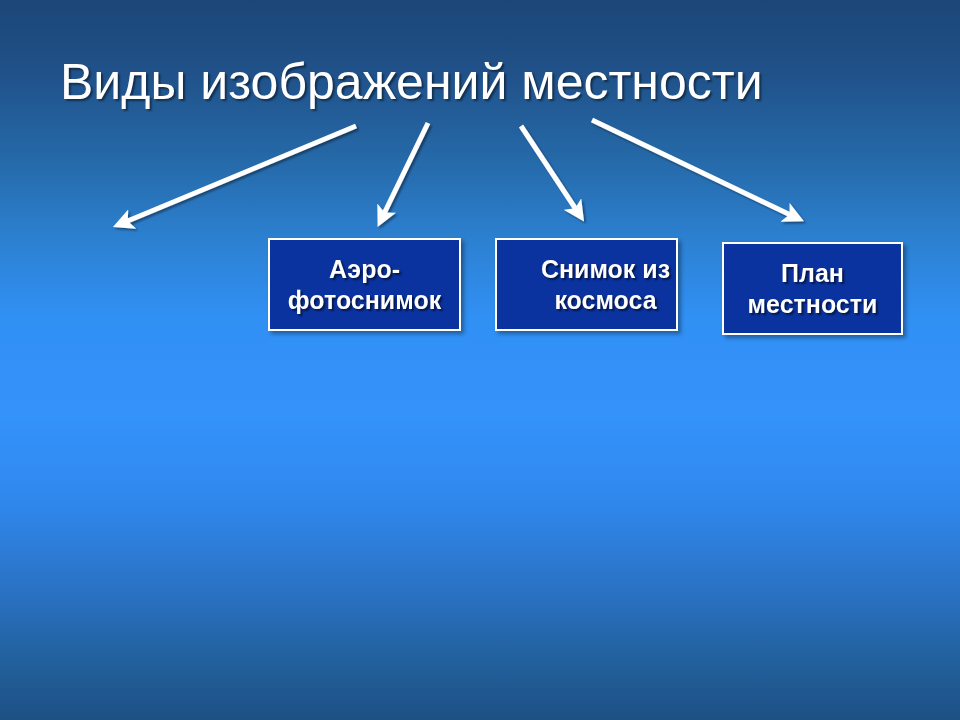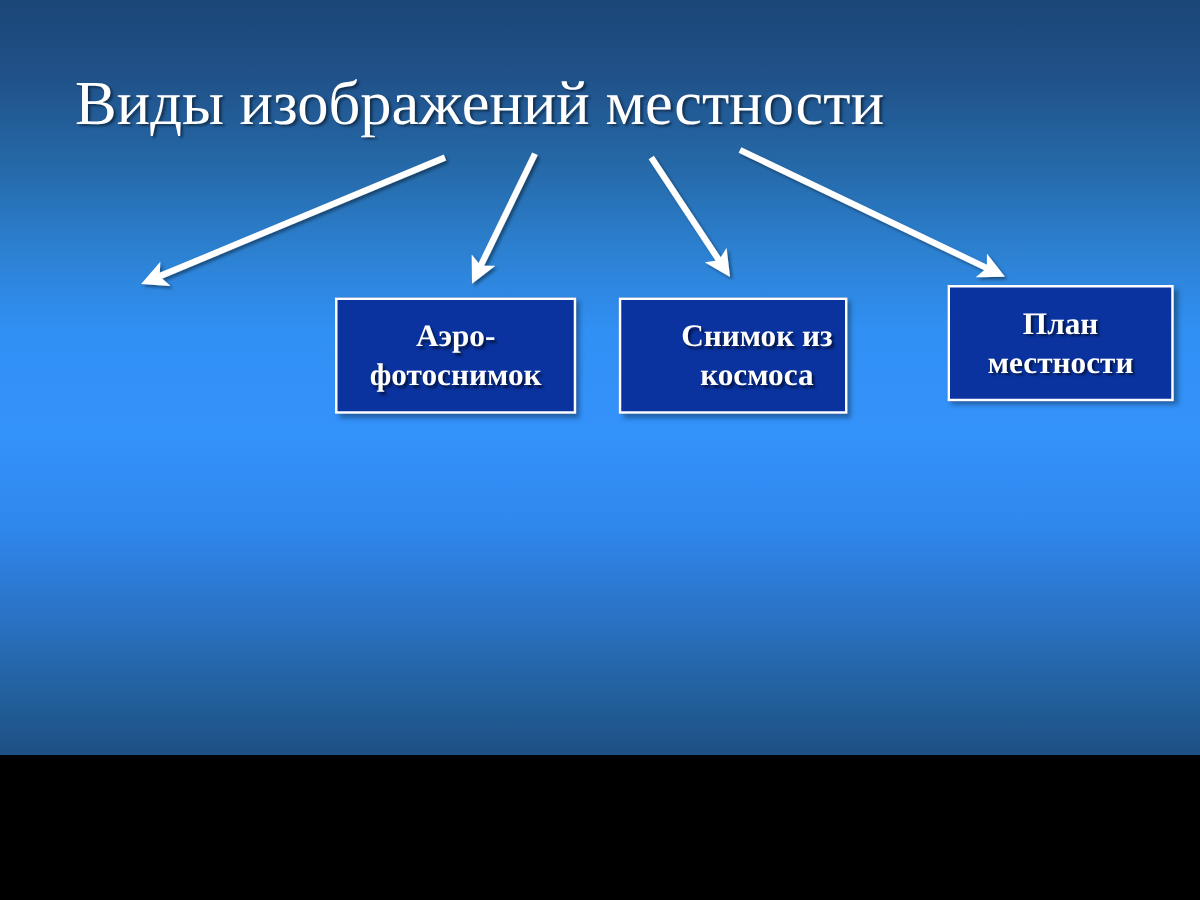--- a/index.html
+++ b/index.html
@@ -3,28 +3,28 @@
 <meta charset="utf-8">
 <style>
   html, body {
     margin: 0;
     padding: 0;
     background: #000;
   }
   #slide {
     position: relative;
     width: 960px;
-    height: 604px;
+    height: 720px;
     overflow: hidden;
     background:
       linear-gradient(to bottom,
         #1b4677 0%,
         #1d4d80 9%,
         #216architecture 0%) ;
-    font-family: Liberation Serif, serif;
+    font-family: Liberation Sans, sans-serif;
   }
   
   #slide {
     background: linear-gradient(to bottom,
         #1b4677 0%,
         #205189 10%,
         #2569a8 22%,
         #2c80d0 33%,
         #3190f4 44%,
         #3492fb 58%,
@@ -77,21 +77,21 @@
   }
   .box .label {
     display: block;
     width: 118%;
     white-space: pre-line;
   }
 
   #box-1 { left: 40px;  top: 238px; width: 166px; height: 93px; }
   #box-2 { left: 268px; top: 238px; width: 193px; height: 93px; text-align: center; }
   #box-3 { left: 495px; top: 238px; width: 183px; height: 93px; padding-left: 38px; }
-  #box-4 { left: 722px; top: 228px; width: 181px; height: 93px; margin-left: 36px; }
+  #box-4 { left: 722px; top: 242px; width: 181px; height: 93px; }
 </style>
 </head>
 <body>
 
 <div id="slide">
 
   <div id="title">Виды изображений местности</div>
 
   <svg id="arrows" viewBox="0 0 960 720" width="960" height="720" xmlns="http://www.w3.org/2000/svg">
     <defs>

